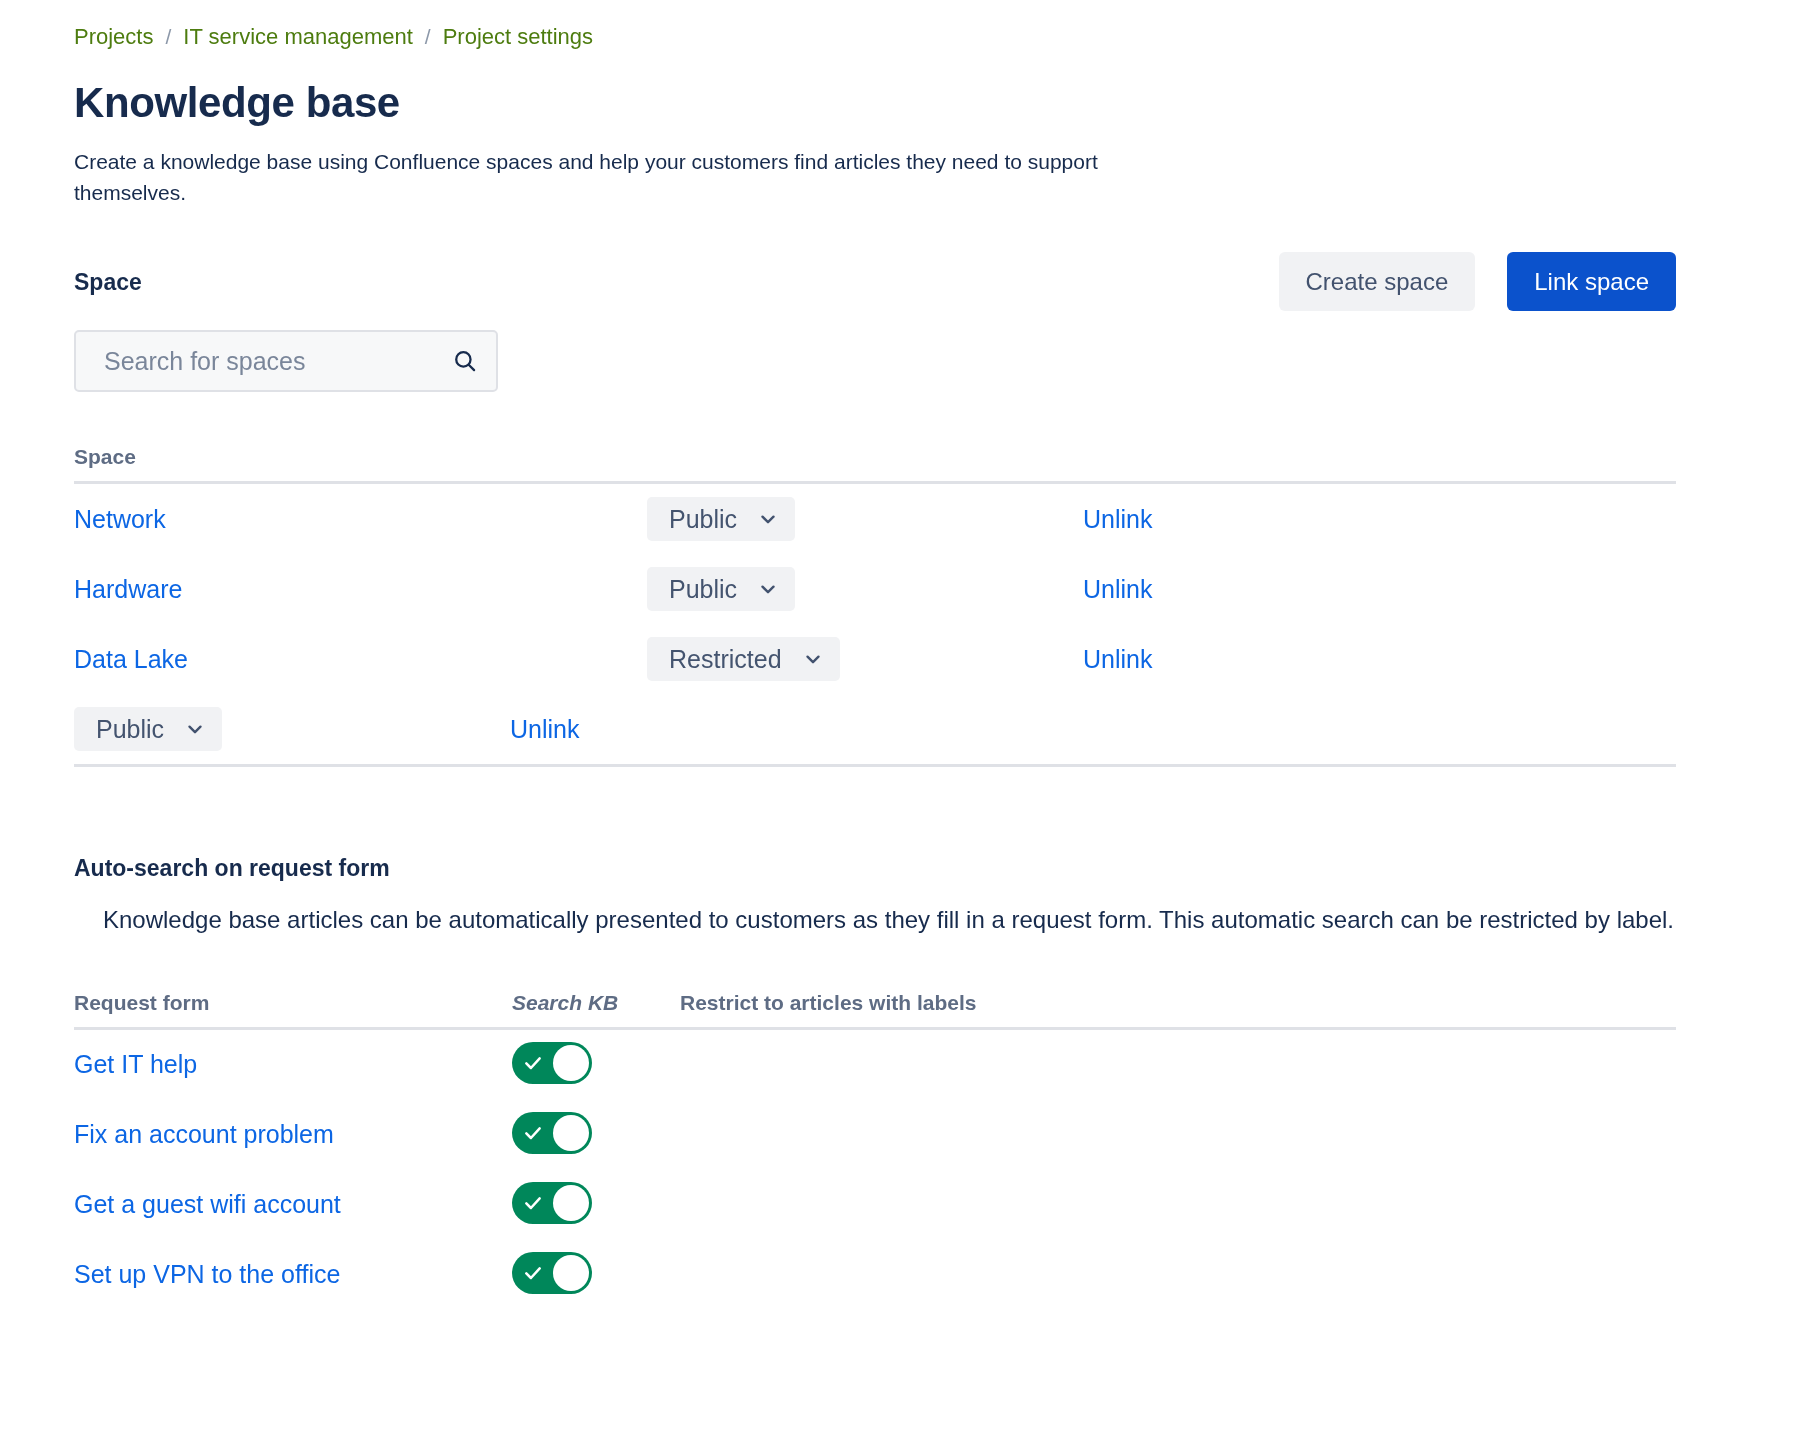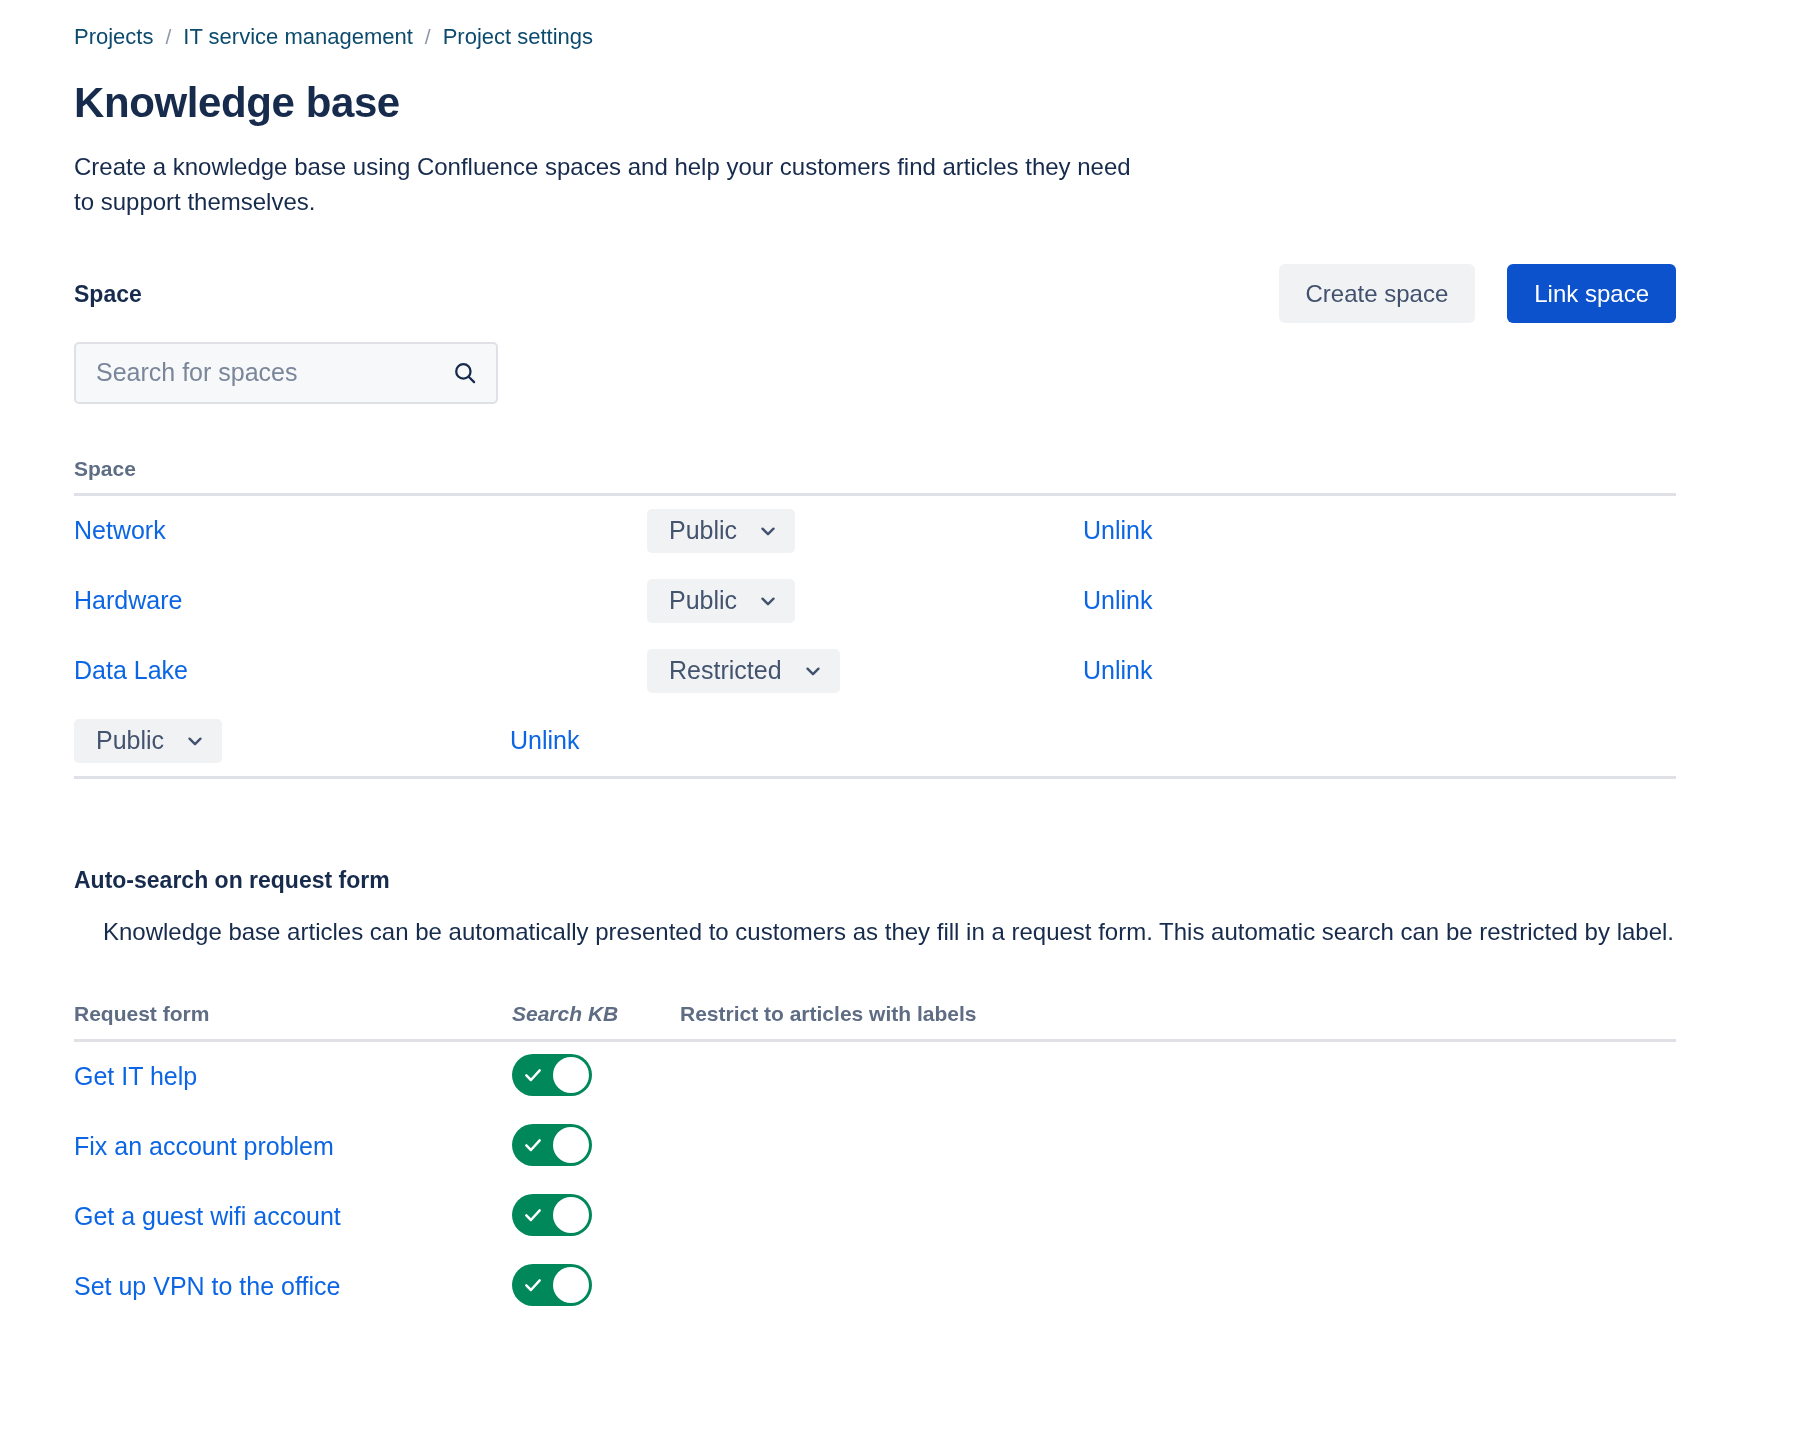--- a/index.html
+++ b/index.html
@@ -25,41 +25,41 @@
   
   .breadcrumb {
     display: flex;
     align-items: center;
     font-size: 22px;
     color: #626F86;
     line-height: 1.3;
     height: 30px;
   }
   .breadcrumb .crumb {
-    color: #0c4a6e;
+    color: #4d7c0f;
     text-decoration: none;
     white-space: nowrap;
   }
   .breadcrumb .sep {
     color: #8C98A9;
     margin: 0 12px;
     font-size: 21px;
   }
 
   
   .page-title {
     font-size: 42px;
     font-weight: 700;
     color: #172B4D;
     letter-spacing: -0.4px;
     margin: 28px 0 0 0;
     line-height: 1.1;
   }
   .intro {
-    font-size: 24px;
+    font-size: 21px;
     color: #172B4D;
     line-height: 1.45;
     max-width: 1060px;
   }
 
   
   .space-head {
     position: relative;
     margin-top: 44px;
     height: 60px;
@@ -106,21 +106,21 @@
   }
   .search-input {
     width: 424px;
     height: 62px;
     background: #F7F8F9;
     border: 2px solid #DFE1E6;
     border-radius: 5px;
     font-family: "Liberation Sans", sans-serif;
     font-size: 25px;
     color: #172B4D;
-    padding: 0 56px 0 20px;
+    padding: 0 56px 0 28px;
     outline: none;
   }
   .search-input::placeholder { color: #7A869A; opacity: 1; }
   .search-icon-btn {
     position: absolute;
     right: 14px;
     top: 0;
     height: 62px;
     width: 38px;
     display: flex;

